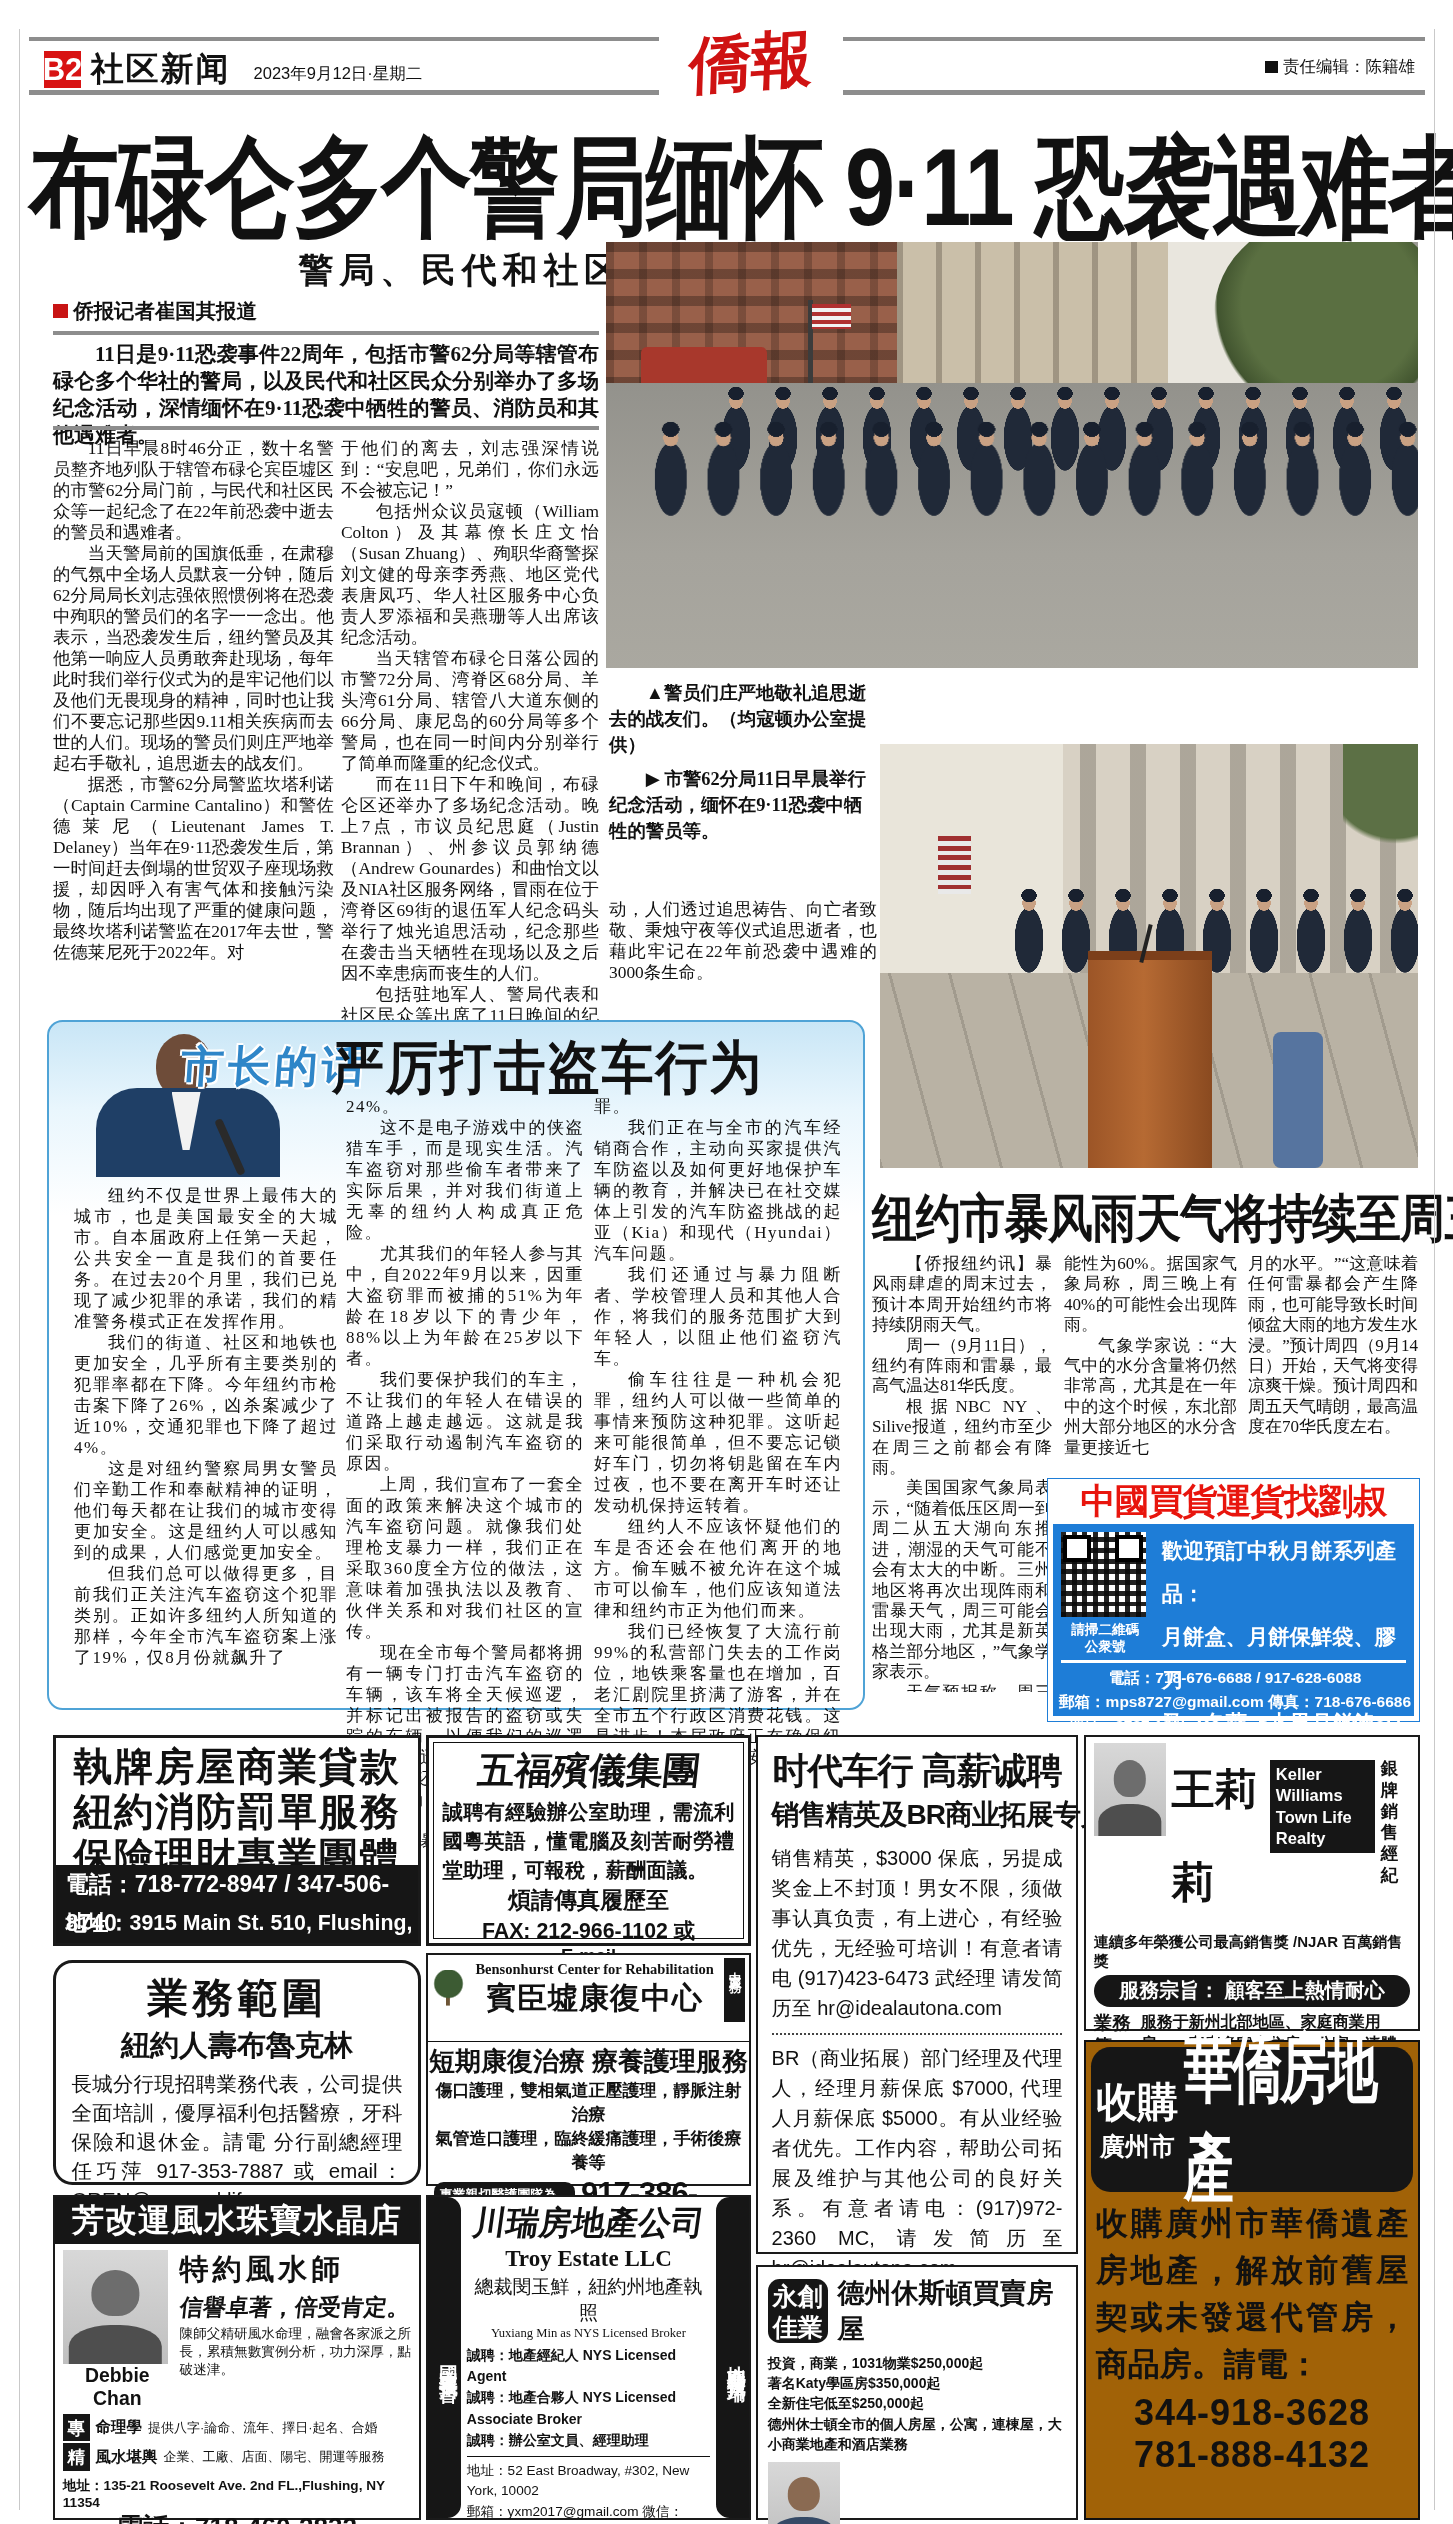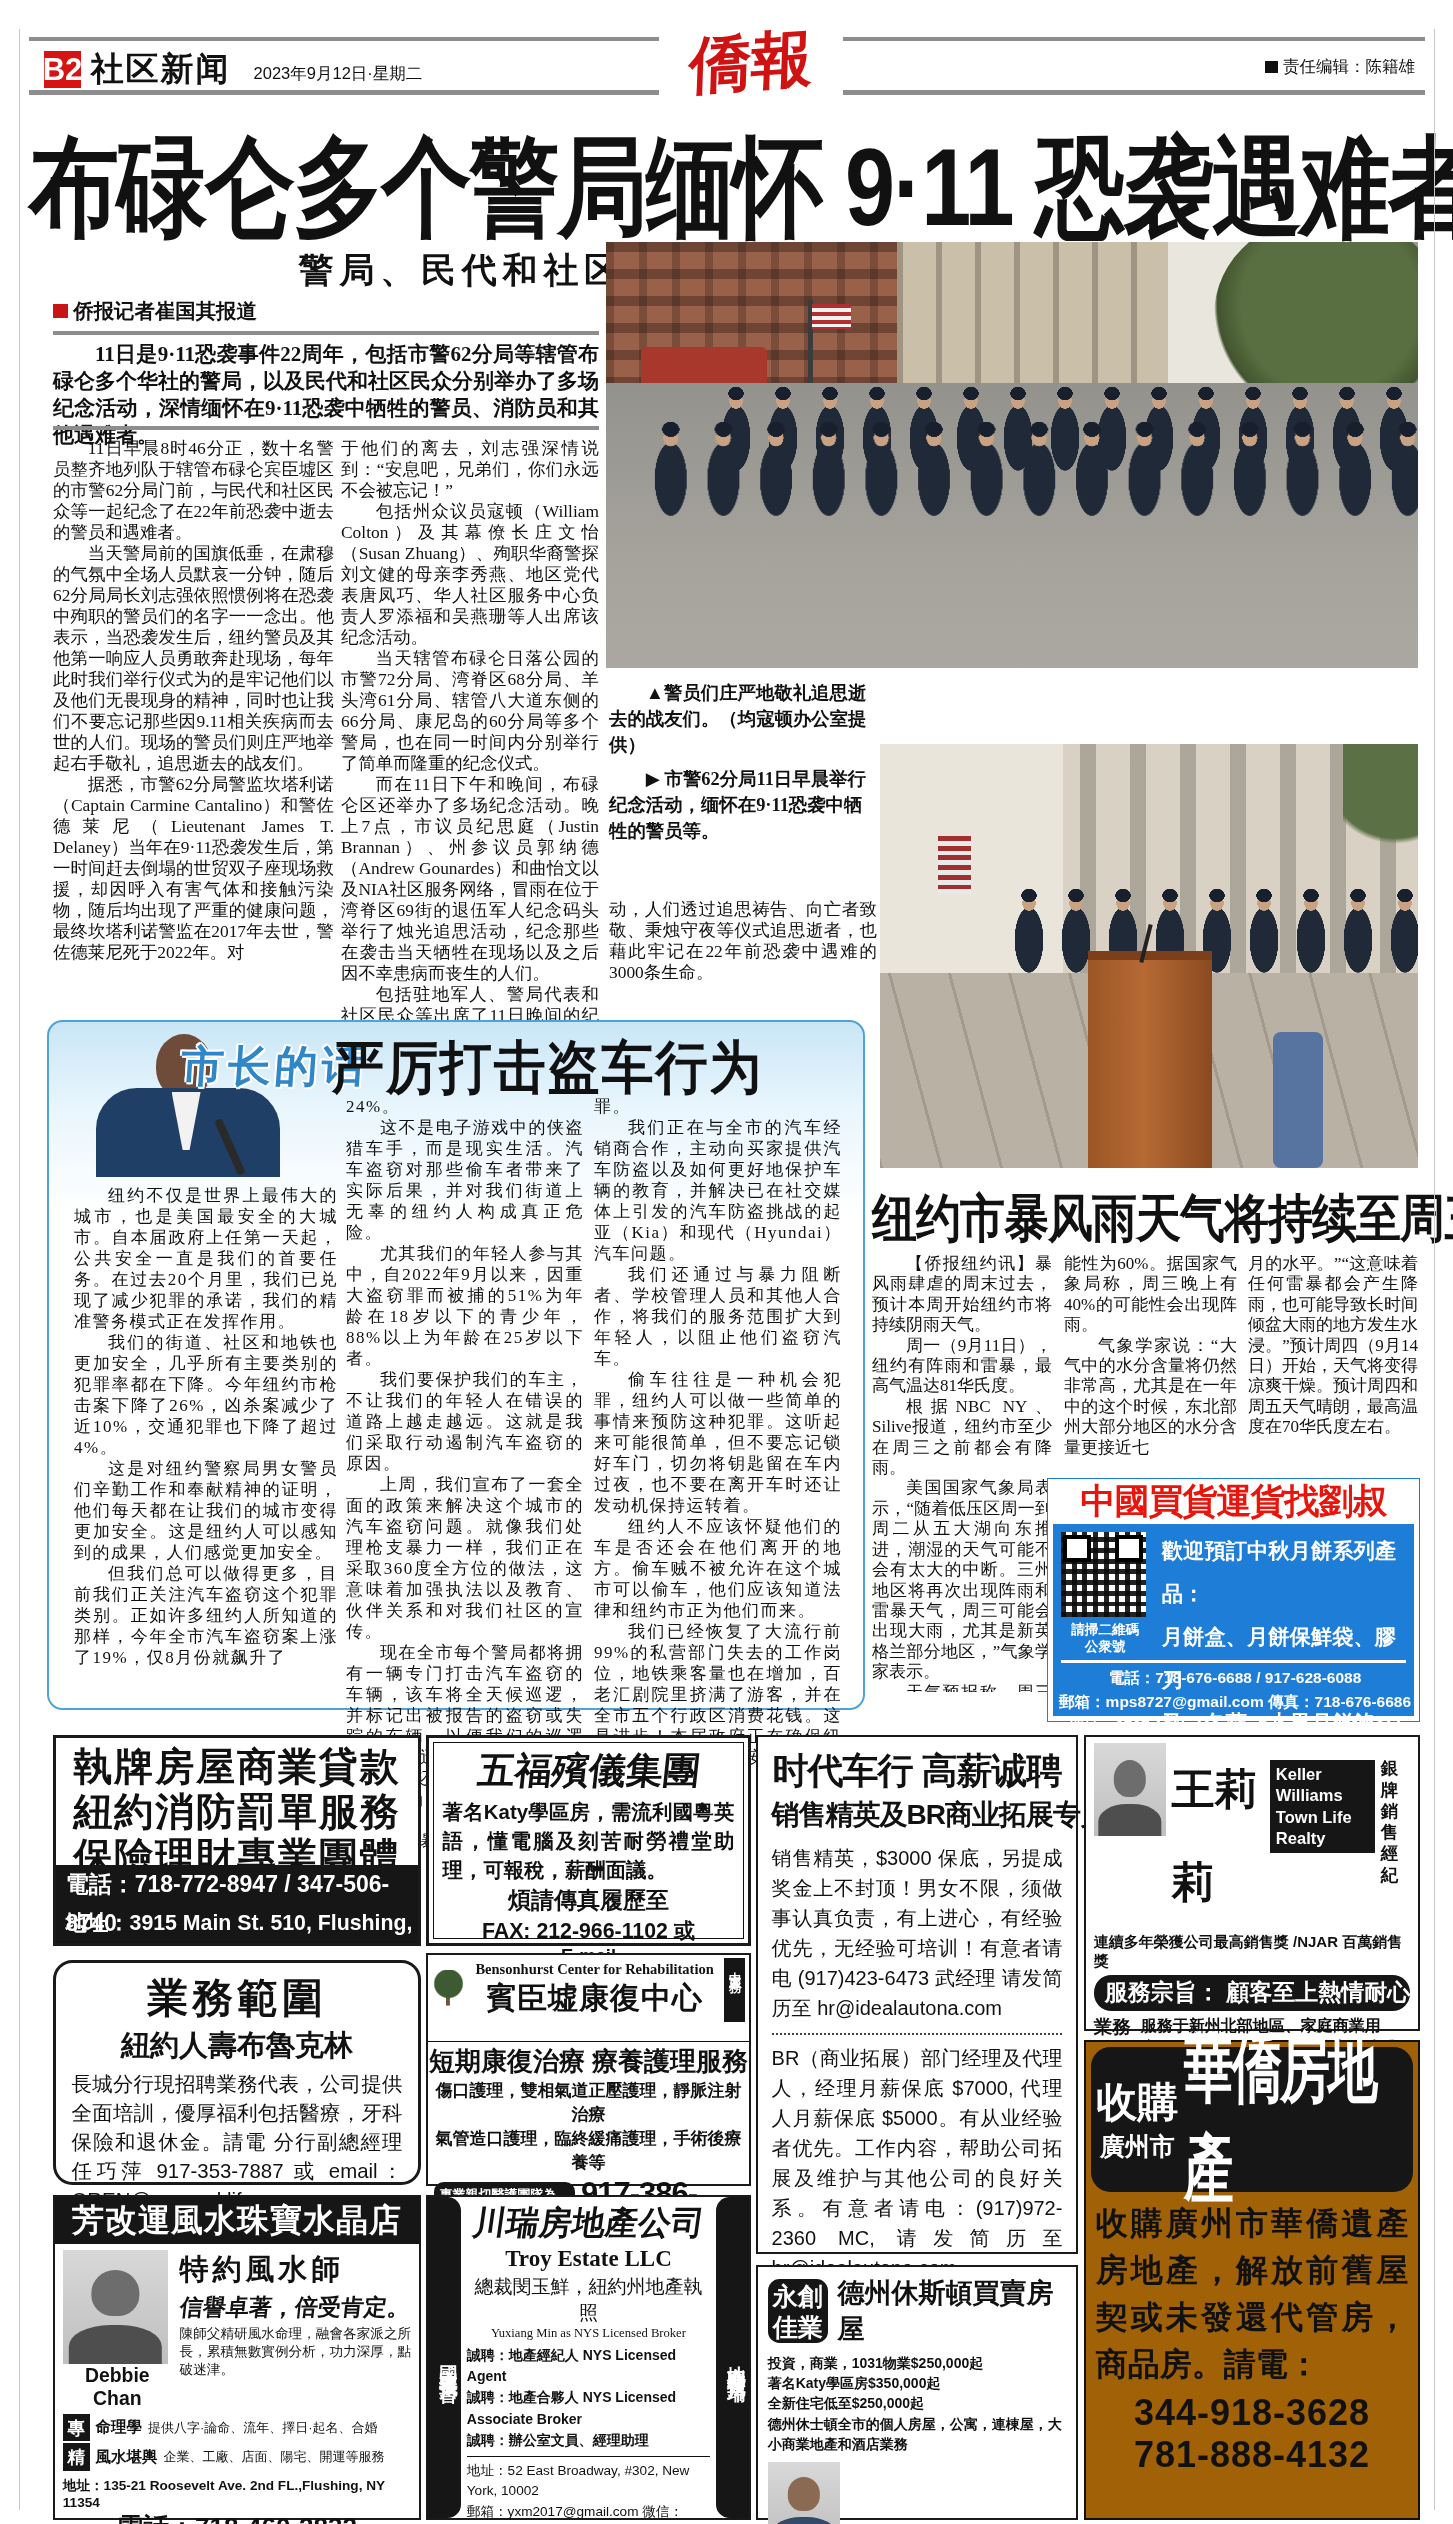--- a/index.html
+++ b/index.html
@@ -200,21 +200,21 @@
         <p>紐約消防罰單服務</p>
         <p>保險理財專業團體</p>
       </div>
     <div class="sans" style="font-size:18.4px;text-align:center;margin-top:1.9px;">廣東話 · 國語 · 福州話 · 上海話 · 英語</div>
     <div class="sans blacktab" style="position:absolute;left:0;bottom:0;width:100%;height:39px;font-size:21.3px;font-weight:bold;line-height:39px;padding-left:9.7px;box-sizing:border-box;">地址：3915 Main St. 510, Flushing, NY 11354</div>
     <div class="sans blacktab" style="position:absolute;left:0;bottom:39px;width:100%;height:39px;font-size:23px;font-weight:900;line-height:39px;padding-left:9.7px;box-sizing:border-box;">電話：718-772-8947 / 347-506-8740</div>
   </div>
 
   <div class="abs adbox" style="left:426px;top:1735px;width:325px;height:211px;outline:1.9px solid #111;outline-offset:-8.7px;padding:7.8px 13.6px;">
     <div style="font-size:37px;font-weight:900;text-align:center;transform:skewX(-6deg);">五福殯儀集團</div>
-    <div class="sans" style="font-size:20.4px;font-weight:bold;line-height:29px;text-align:justify;margin-top:1.9px;">著名Katy學區房，需流利國粵英語，懂電腦及刻苦耐勞禮堂助理，可報稅，薪酬面議。</div>
+    <div class="sans" style="font-size:20.4px;font-weight:bold;line-height:29px;text-align:justify;margin-top:1.9px;">誠聘有經驗辦公室助理，需流利國粵英語，懂電腦及刻苦耐勞禮堂助理，可報稅，薪酬面議。</div>
     <div class="sans" style="font-size:23px;font-weight:900;text-align:center;">煩請傳真履歷至</div>
     <div class="sans" style="font-size:21.3px;font-weight:bold;text-align:center;">FAX: 212-966-1102 或</div>
     <div class="sans" style="font-size:18.4px;font-weight:bold;text-align:center;">E-mail winnie@fookfuneralgroup.com</div>
   </div>
 
   <div class="abs adbox" style="left:756px;top:1735px;width:322px;height:519px;border-width:2.9px;padding:9.7px 13.6px;">
     <div class="sans" style="font-size:36px;font-weight:900;text-align:center;white-space:nowrap;letter-spacing:-1px;">时代车行 高薪诚聘</div>
     <div class="sans" style="font-size:28px;font-weight:900;text-align:center;white-space:nowrap;letter-spacing:-1px;">销售精英及BR商业拓展专员</div>
     <div class="sans" style="font-size:20px;line-height:30px;text-align:justify;margin-top:9.7px;">销售精英，$3000 保底，另提成奖金上不封顶！男女不限，须做事认真负责，有上进心，有经验优先，无经验可培训！有意者请电 (917)423-6473 武经理 请发简历至 hr@idealautona.com</div>
     <div class="dotted" style="margin:9.7px 0 7.8px;"></div>
@@ -225,21 +225,21 @@
     <div style="display:flex;gap:5.8px;align-items:flex-start;">
       <div class="portrait" style="width:72px;height:93px;flex:0 0 auto;"></div>
       <div class="sans" style="font-size:43px;font-weight:900;line-height:93px;">王莉莉</div>
       <div class="sans blacktab lines" style="font-size:16.5px;font-weight:900;padding:3.9px 5.8px;line-height:21.3px;margin-top:17.4px;">
         <p>Keller Williams</p>
         <p>Town Life Realty</p>
       </div>
       <div class="sans" style="font-size:17.4px;font-weight:900;width:41px;line-height:21.3px;margin-top:15.5px;">銀牌銷售經紀</div>
     </div>
     <div class="sans" style="font-size:15px;font-weight:bold;margin-top:3.9px;">連續多年榮獲公司最高銷售獎 /NJAR 百萬銷售獎</div>
-    <div class="sans blacktab" style="border-radius:17.4px;font-size:23px;font-weight:900;text-align:right;padding:2.9px 0;margin-top:3.9px;">服務宗旨： 顧客至上熱情耐心</div>
+    <div class="sans blacktab" style="border-radius:17.4px;font-size:20px;font-weight:900;text-align:center;padding:2.9px 0;margin-top:3.9px;">服務宗旨： 顧客至上熱情耐心</div>
     <div style="display:flex;gap:3.9px;margin-top:3.9px;">
       <div class="sans" style="font-size:18.4px;font-weight:900;width:43px;line-height:23px;">業務範圍：</div>
       <div class="sans" style="font-size:16px;font-weight:bold;line-height:22px;flex:1;">服務于新州北部地區、家庭商業用房、一家庭多家庭住房、公寓、連體房、買賣出租</div>
     </div>
     <div style="border-top:3.9px dotted #777;margin:4.8px 0 3.9px;"></div>
     <div class="sans lines" style="font-size:15.5px;font-weight:bold;line-height:23px;">
       <p>公司地址： 25 Washington Ave. Tenafly NJ 07670</p>
       <p>公司電話： 201-894-8004  傳眞： 201-399-7669</p>
       <p>直接電話： 201-893-1133  E-mail: wang_lili10@yahoo.com</p>
     </div>

